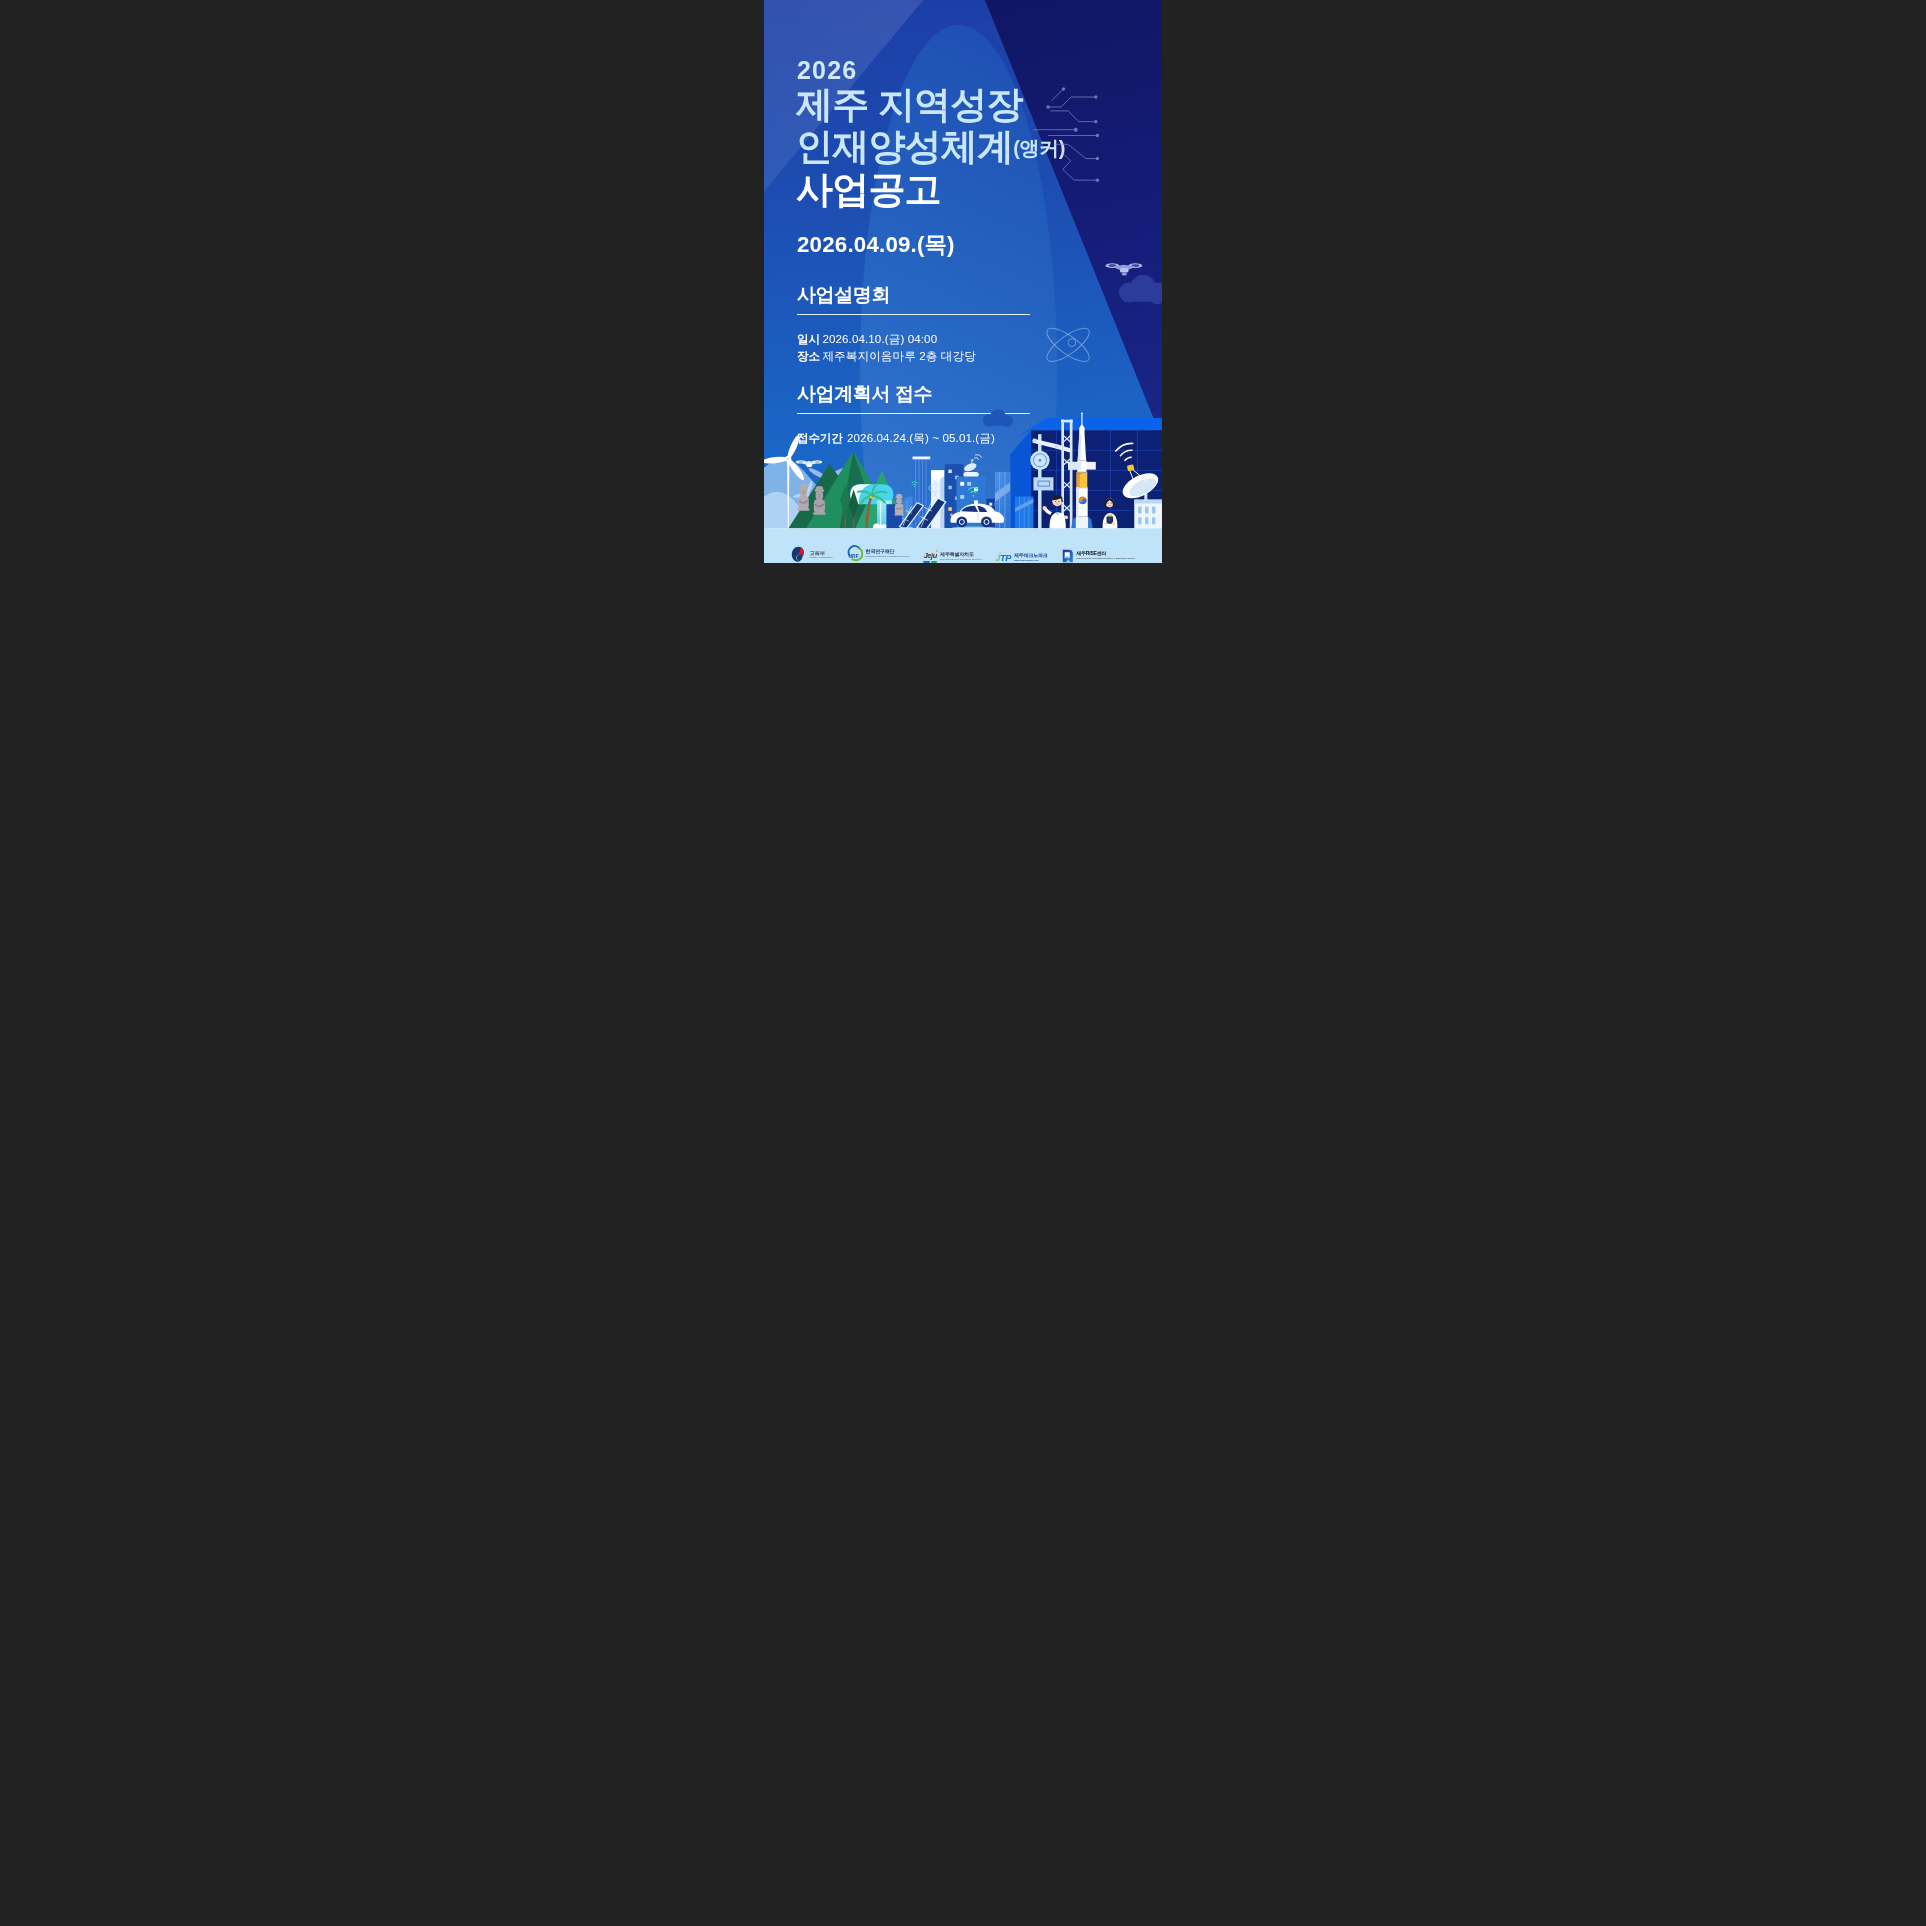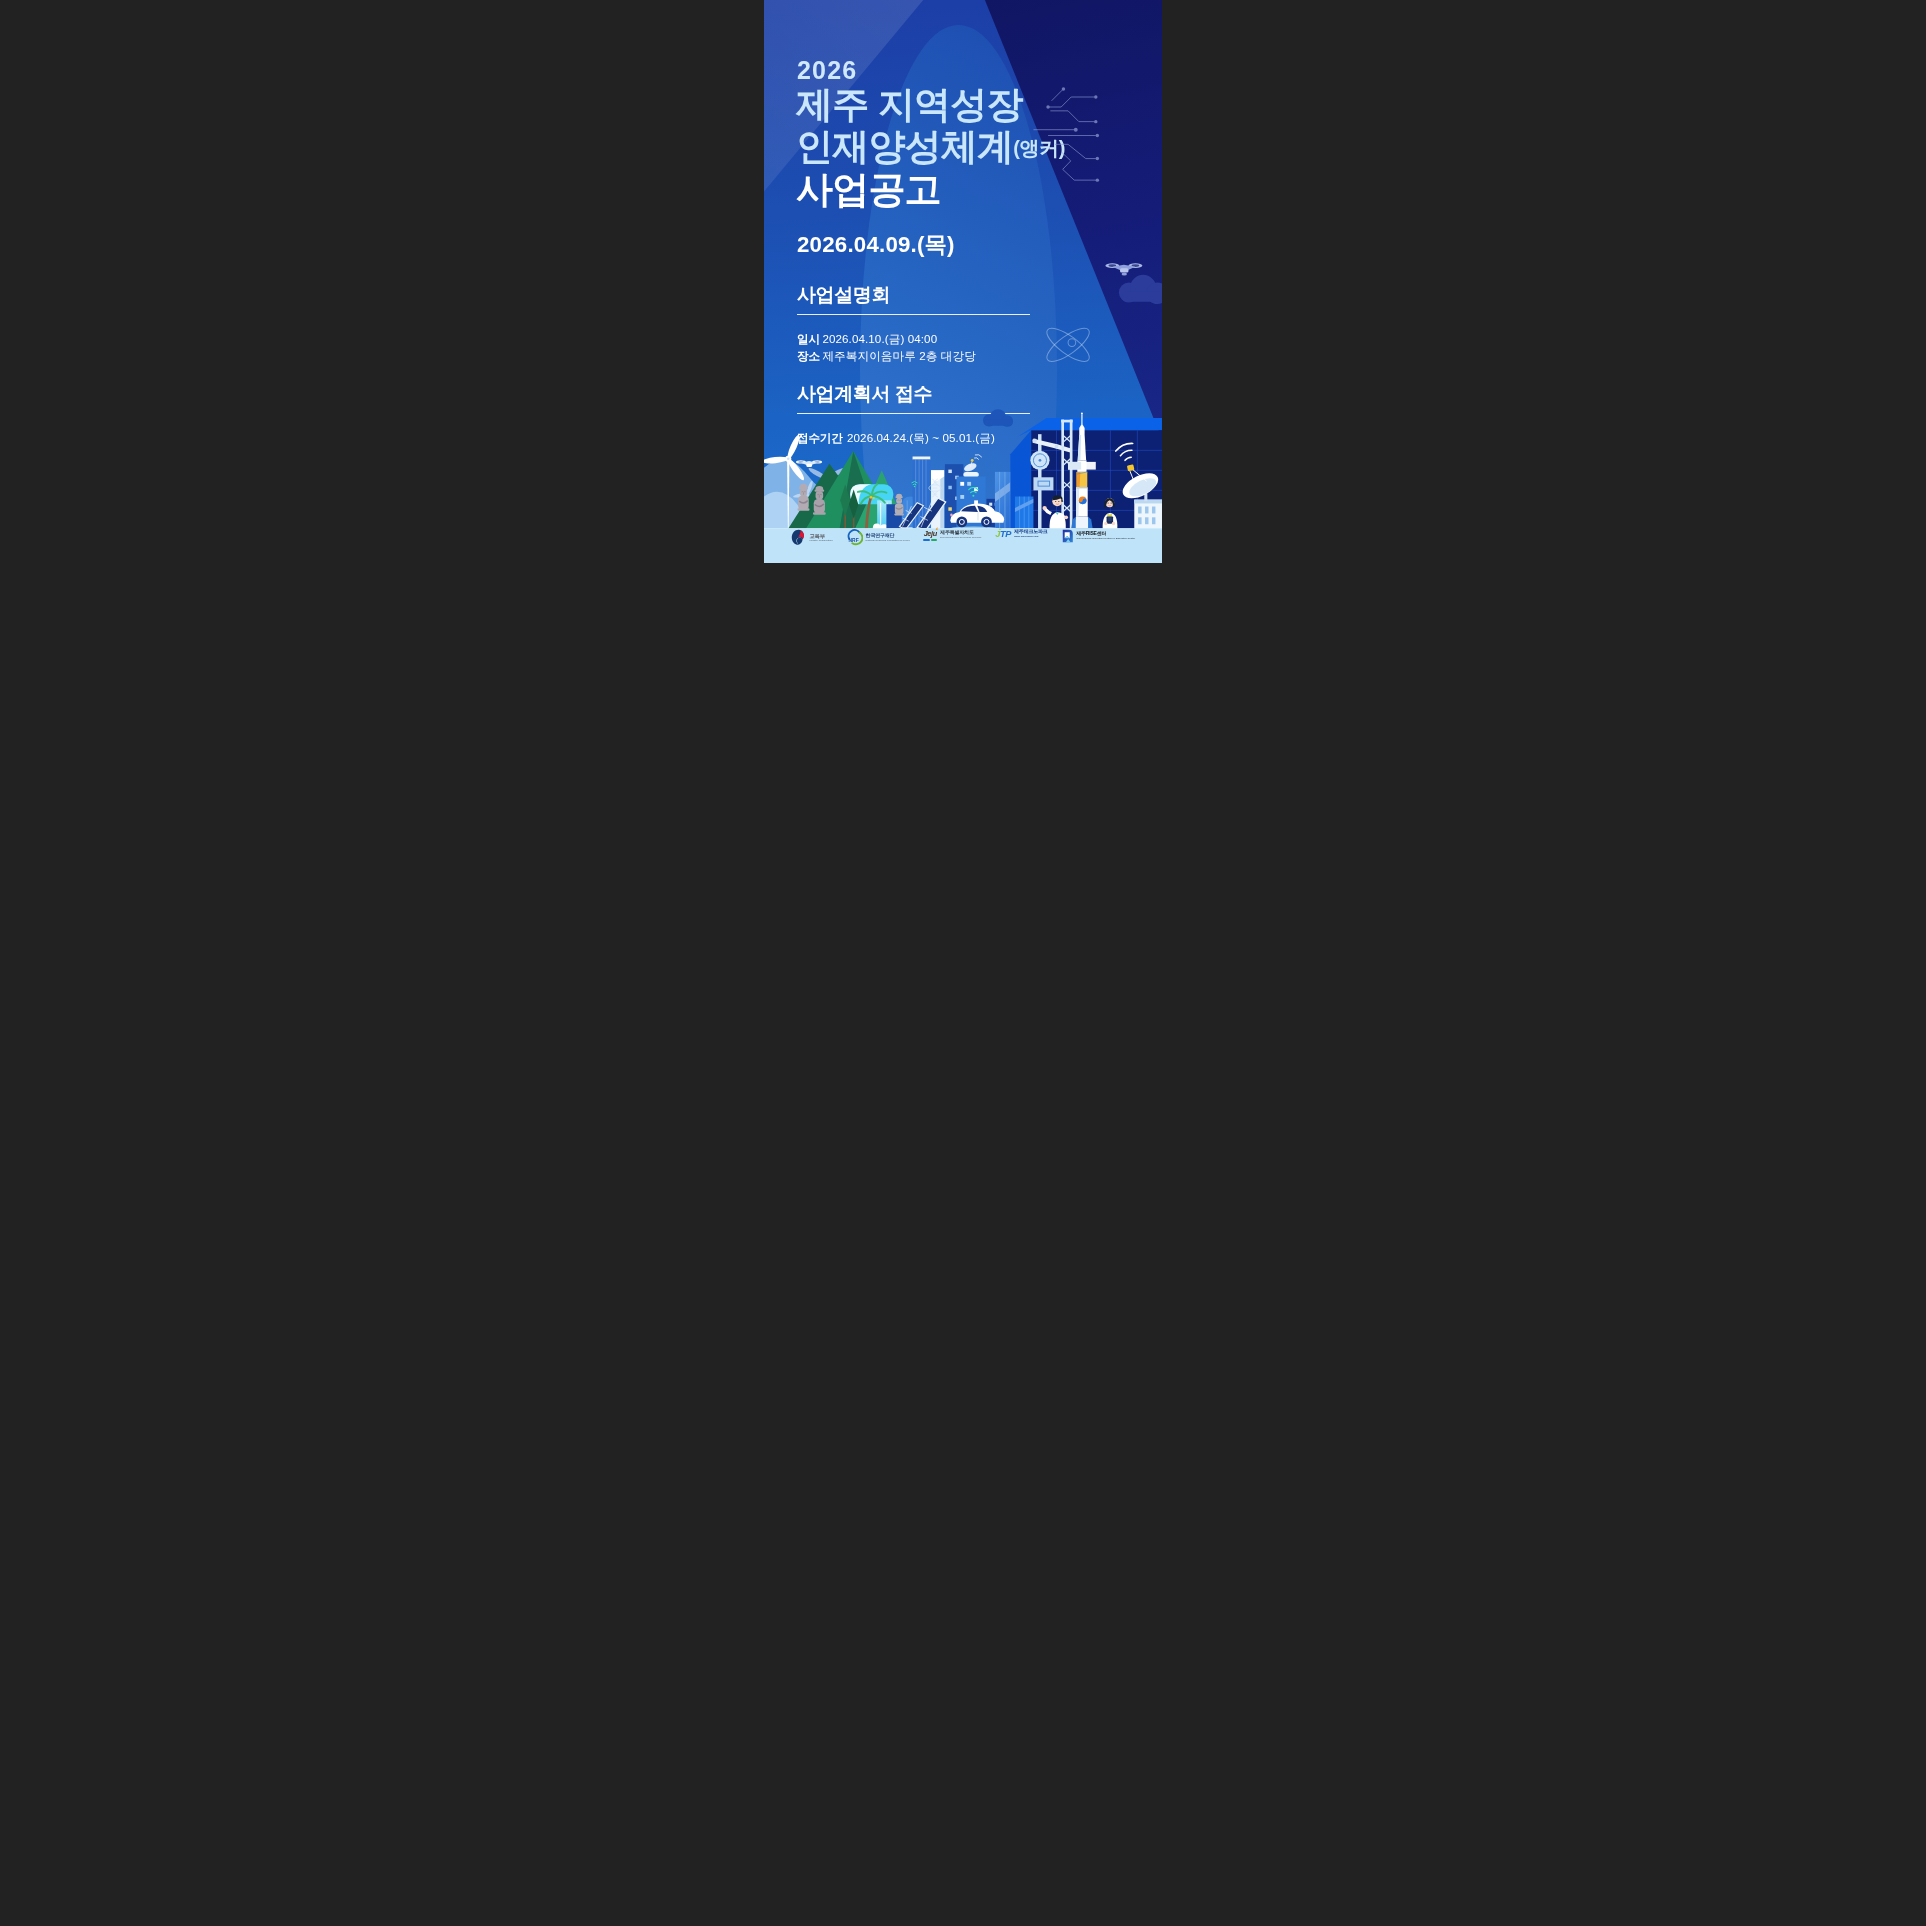--- a/index.html
+++ b/index.html
@@ -47,21 +47,21 @@
   .rows{margin-top:15px;}
   .row{display:flex;align-items:baseline;font-size:11.6px;line-height:17px;}
   .row .lbl{font-weight:800;min-width:25.4px;letter-spacing:-0.2px;}
   .row .lbl.wide{min-width:50px;}
   .row .val{font-weight:400;letter-spacing:0.1px;}
   
   .scene{position:absolute;inset:0;pointer-events:none;}
   
   .footer{
     position:absolute;left:0;right:0;top:529px;height:34px;
-    background:#bfe3f8;display:flex;align-items:flex-start;justify-content:space-evenly;
+    background:#bfe3f8;display:flex;align-items:flex-end;justify-content:space-evenly;
     padding:0 13px;
   }
   .logo{display:flex;align-items:center;gap:3.1px;}
   .logo .tcol{display:flex;flex-direction:column;line-height:1.15;}
   .logo .kr{font-size:5px;font-weight:800;color:#2f3640;letter-spacing:-0.2px;}
   .logo .en{font-size:2.5px;color:#555e6b;margin-top:0.8px;white-space:nowrap;}
   .moe-kr{color:#5f6168!important;font-size:5.4px!important;}
   .nrf-kr{color:#16356e!important;}
   .jtp-kr{color:#123a8c!important;}
   .rise-kr{color:#15181c!important;}

